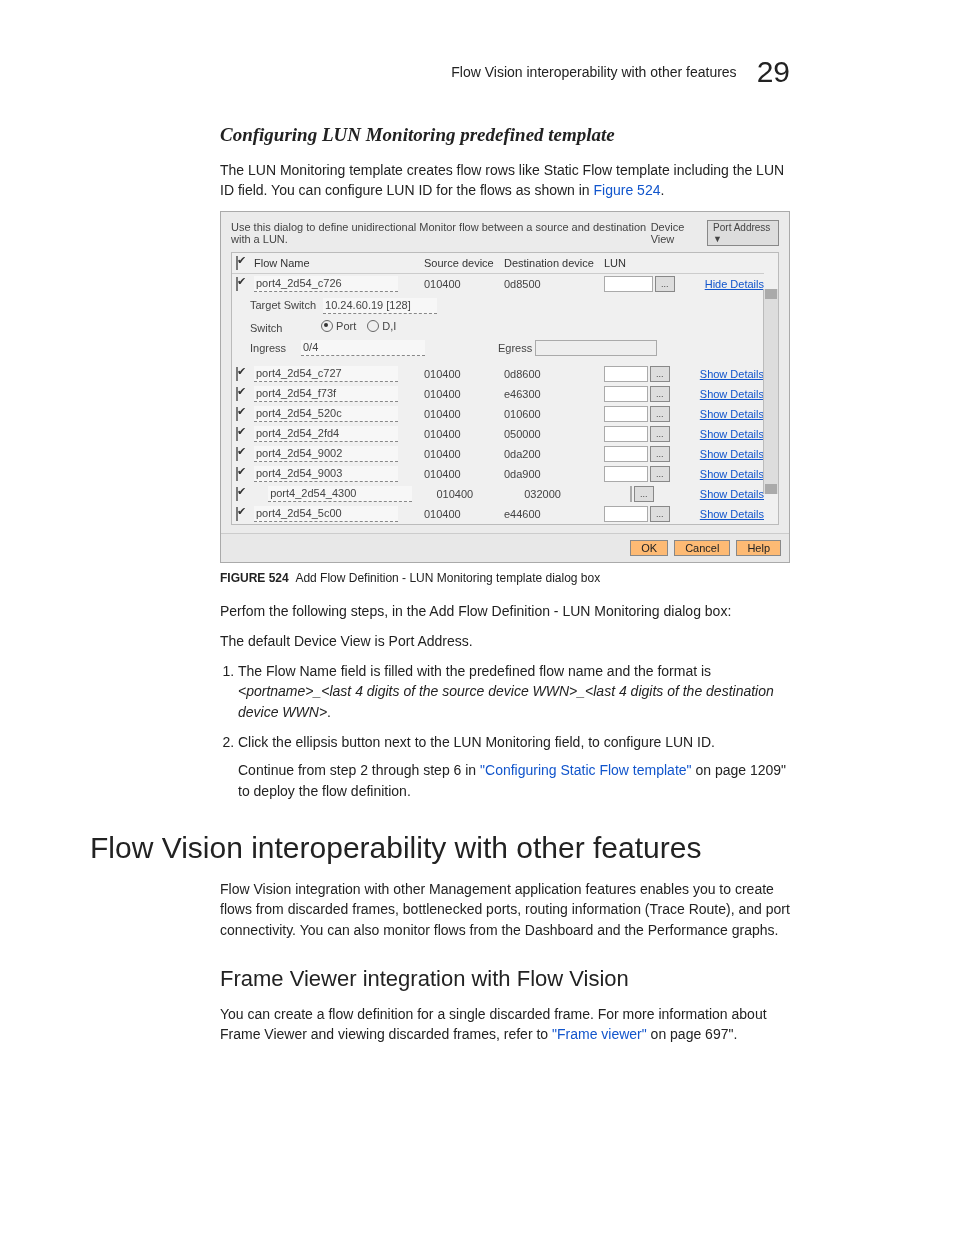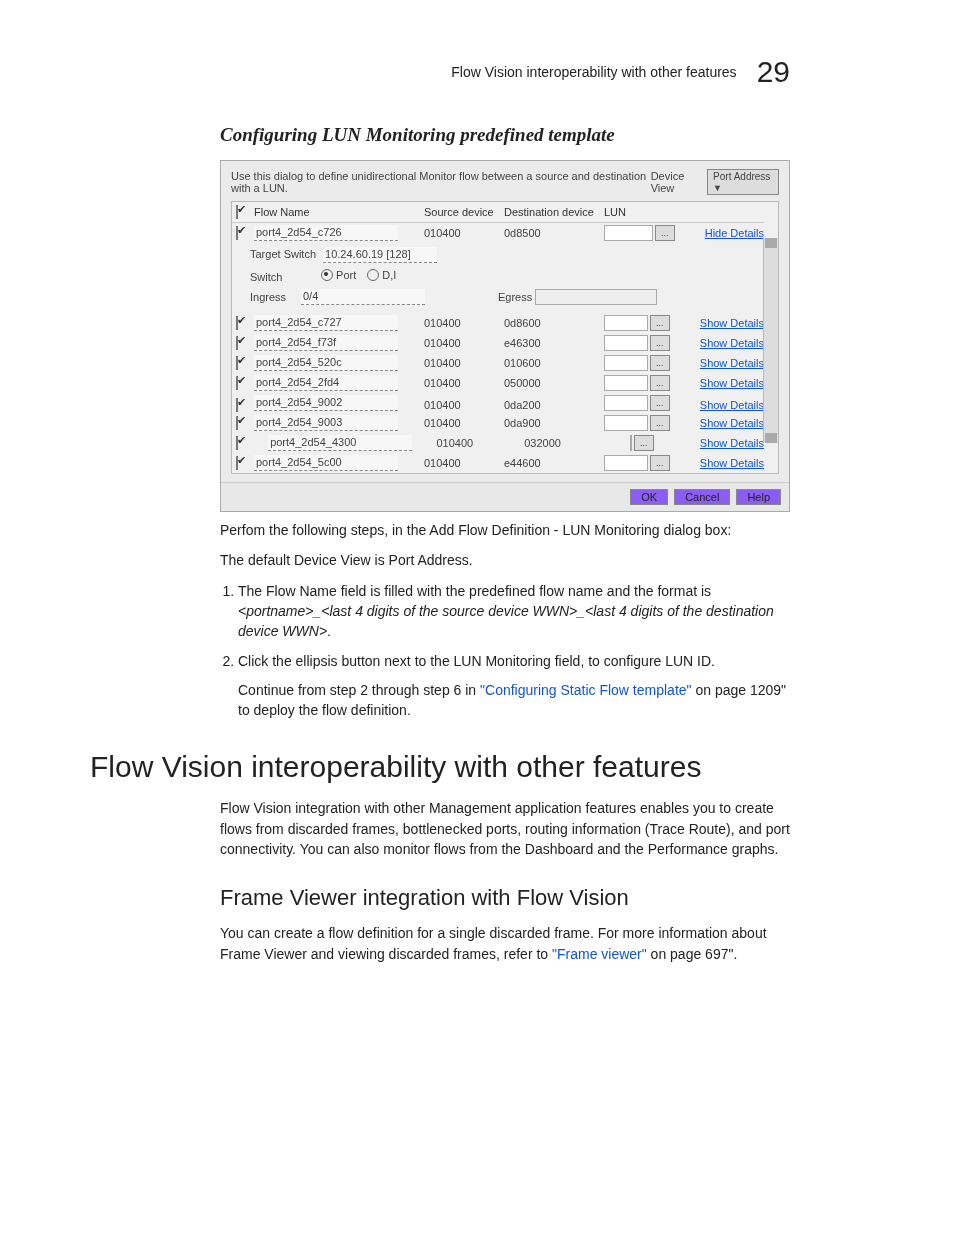--- a/index.html
+++ b/index.html
@@ -38,21 +38,21 @@
   .r{width:10px;height:10px;border:1px solid #666;border-radius:50%;display:inline-block;position:relative}
   .r.on::after{content:"";position:absolute;top:2px;left:2px;width:4px;height:4px;background:#333;border-radius:50%}
   .ingress{display:flex;align-items:center;gap:3px;margin:4px 0 8px 18px}
   .eg-lbl{margin-left:70px}
   .eg-box{width:120px;height:14px;border:1px solid #aaa;background:#eee}
   .shot-scroll{position:absolute;right:0;top:36px;bottom:30px;width:14px;background:#ddd;border-left:1px solid #bbb}
   .shot-scroll-th{position:absolute;top:0;width:12px;height:10px;background:#aaa;left:1px}
   .shot-scroll-tb{position:absolute;bottom:0;width:12px;height:10px;background:#aaa;left:1px}
   .shot-rel{position:relative}
   .btns{display:flex;justify-content:flex-end;gap:6px;padding:6px 8px;border-top:1px solid #ccc;background:#e8e8e8}
-  .btn{border:1px solid #888;background:#8b5cf6;padding:1px 10px;font-size:11px}
+  .btn{border:1px solid #888;background:#fdba74;padding:1px 10px;font-size:11px}
   .figlbl{font-size:12px;margin:4px 0 16px 0}
   .figlbl b{font-weight:700}
   ol.steps{font-size:14px;line-height:1.45;padding-left:18px;margin:10px 0}
   ol.steps li{margin-bottom:10px}
   .em{font-style:italic}
   .bold{font-weight:400}
   h1.big{font-family:"Arial Narrow",Arial;font-stretch:condensed;font-weight:400;font-size:30px;margin:30px 0 14px 0}
   h2.mid{font-family:"Arial Narrow",Arial;font-stretch:condensed;font-weight:400;font-size:22px;margin:26px 0 12px 0}
   .step-cont{margin-top:8px}
 </style>
@@ -60,20 +60,23 @@
 <body>
 
 <div class="page">
   <div class="hdr">
     <span class="hdr-title">Flow Vision interoperability with other features</span>
     <span class="hdr-num">29</span>
   </div>
 
   <div class="sect">
     <h3 class="h-it">Configuring LUN Monitoring predefined template</h3>
+    <p class="para">
+      <span>The LUN Monitoring template creates flow rows like Static Flow template including the LUN ID field. You can configure LUN ID for the flows as shown in </span><span class="lnk">Figure 524</span><span>.</span>
+    </p>
 
     <div class="shot shot-rel">
       <div class="shot-inner">
         <div class="shot-top">
           <span>Use this dialog to define unidirectional Monitor flow between a source and destination with a LUN.</span>
           <span class="dv">
             <span>Device View</span>
             <span class="dv-btn">
               <span>Port Address</span> <span class="dv-carat">▼</span>
             </span>
@@ -162,21 +165,21 @@
                 <span class="c-chk"><span class="chk on"></span></span>
                 <span class="c-name"><span class="fld" style="display:inline-block;width:140px">port4_2d54_2fd4</span></span>
                 <span class="c-src">010400</span>
                 <span class="c-dst">050000</span>
                 <span class="c-lun lun-wrap">
                   <span class="lun-box"></span>
                   <span class="ell">...</span>
                 </span>
                 <span class="det">Show Details</span>
               </div>
-              <div class="row" style="padding-left: 4px; align-items: flex-end;">
+              <div class="row" style="padding-left: 4px;">
                 <span class="c-chk"><span class="chk on"></span></span>
                 <span class="c-name"><span class="fld" style="display:inline-block;width:140px">port4_2d54_9002</span></span>
                 <span class="c-src">010400</span>
                 <span class="c-dst">0da200</span>
                 <span class="c-lun lun-wrap">
                   <span class="lun-box"></span>
                   <span class="ell">...</span>
                 </span>
                 <span class="det">Show Details</span>
               </div>
@@ -221,20 +224,23 @@
           </div>
         </div>
       </div>
       <div class="btns">
         <span class="btn">OK</span>
         <span class="btn">Cancel</span>
         <span class="btn">Help</span>
       </div>
     </div>
 
+    <p class="figlbl">
+      <b>FIGURE 524</b>&nbsp;&nbsp;<span>Add Flow Definition - LUN Monitoring template dialog box</span>
+    </p>
 
     <p class="para">
       <span>Perfom the following steps, in the </span><span class="bold">Add Flow Definition - LUN Monitoring</span><span> dialog box:</span>
     </p>
     <p class="para">
       <span>The default </span><span class="bold">Device View</span><span> is Port Address.</span>
     </p>
 
     <ol class="steps">
       <li>

